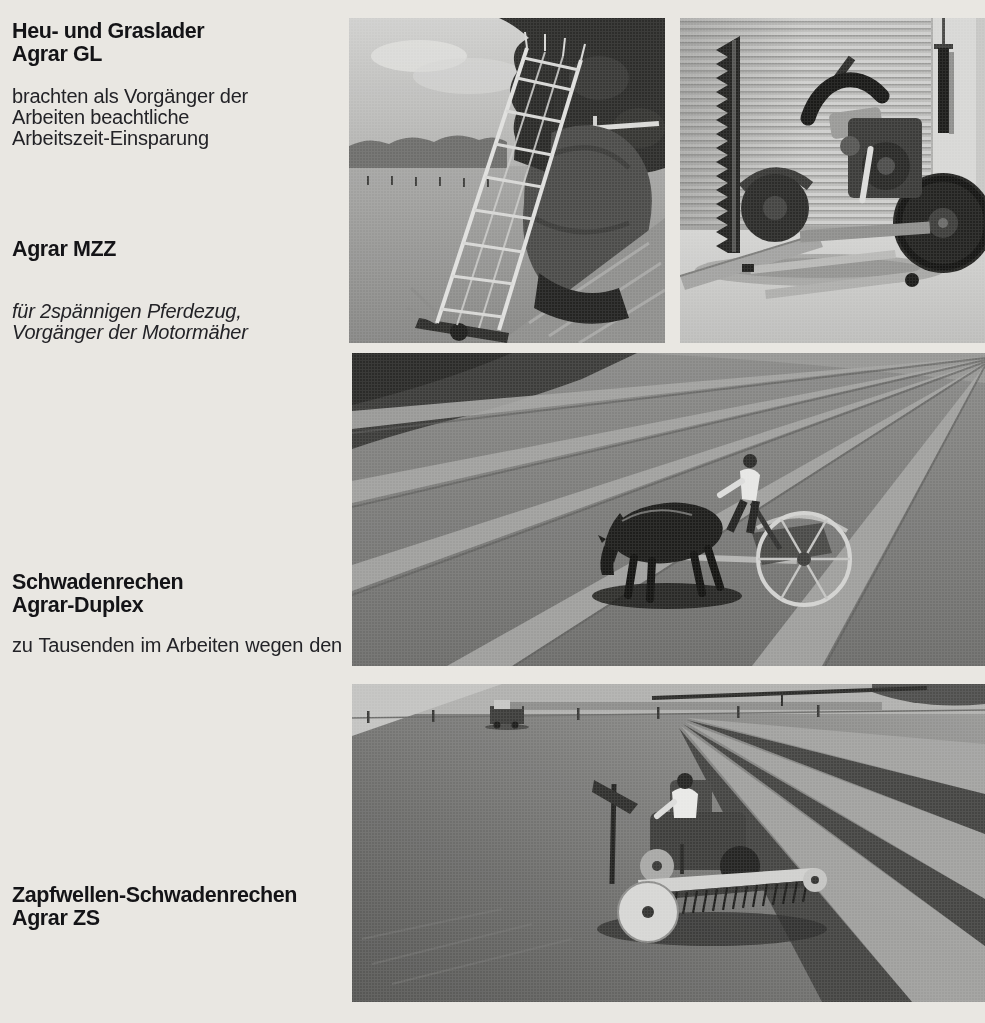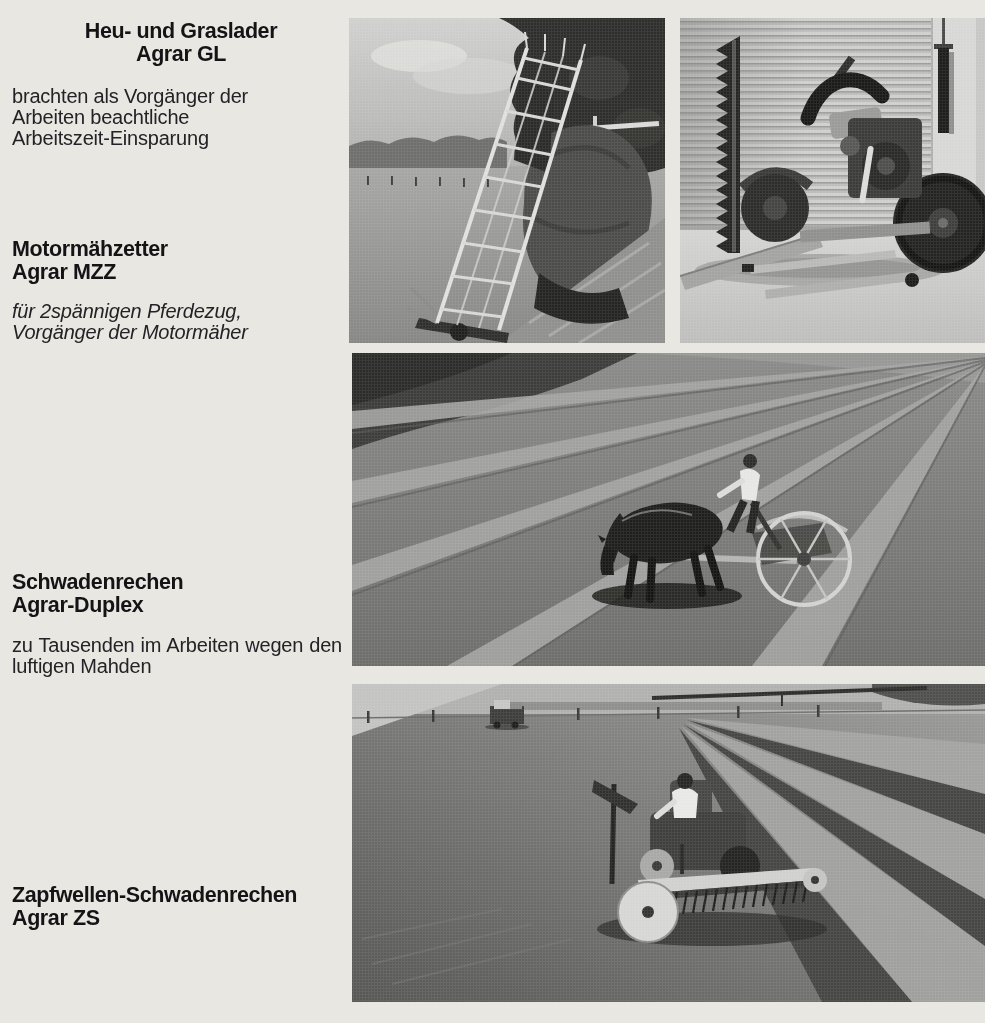--- a/index.html
+++ b/index.html
@@ -13,21 +13,21 @@
     color:#141417;font-weight:bold;font-size:21.5px;line-height:23px;
     letter-spacing:-0.4px;
   }
   .hline{display:block;}
   .para{
     position:absolute;left:12px;width:330px;margin:0;
     color:#232327;font-size:20px;line-height:21px;letter-spacing:-0.2px;
   }
   .bline{display:block;}
   .bline.just{text-align:justify;text-align-last:justify;}
-  #h1{top:20px;text-align:center;}  #b1{top:86px;}
+  #h1{top:20px;}  #b1{top:86px;}
   #h2{top:238px;} #b2{top:301px;font-style:italic;}
   #h3{top:571px;} #b3{top:635px;}
   #h4{top:884px;} #b4{top:949px;line-height:20.5px;}
   .photo{position:absolute;overflow:hidden;background:#8a8a88;}
   .photo svg{display:block;width:100%;height:100%;}
   .photo::after{ 
     content:"";position:absolute;inset:0;pointer-events:none;
     background-image:radial-gradient(rgba(255,255,255,0.07) 1px, transparent 1.3px);
     background-size:3px 3px;
   }
@@ -45,35 +45,33 @@
     <span class="hline">Heu- und Graslader</span>
     <span class="hline">Agrar GL</span>
   </h2>
   <p class="para" id="b1">
     <span class="bline">brachten als Vorgänger der</span>
     <span class="bline">Arbeiten beachtliche</span>
     <span class="bline">Arbeitszeit-Einsparung</span>
   </p>
 
   <h2 class="heading" id="h2">
-    <span class="hline">Motormähzetter</span>
     <span class="hline">Agrar MZZ</span>
   </h2>
   <p class="para" id="b2">
     <span class="bline">für 2spännigen Pferdezug,</span>
     <span class="bline">Vorgänger der Motormäher</span>
   </p>
 
   <h2 class="heading" id="h3">
     <span class="hline">Schwadenrechen</span>
     <span class="hline">Agrar-Duplex</span>
   </h2>
   <p class="para" id="b3">
     <span class="bline just">zu Tausenden im Arbeiten wegen den</span>
-    <span class="bline">luftigen Mahden</span>
   </p>
 
   <h2 class="heading" id="h4">
     <span class="hline">Zapfwellen-Schwadenrechen</span>
     <span class="hline">Agrar ZS</span>
   </h2>
 
   <div class="photo" id="photo1" role="img" aria-label="Heu- und Graslader Agrar GL an einem Heustock auf der Wiese">
     <svg viewBox="0 0 316 325" preserveAspectRatio="none">
       <defs>

